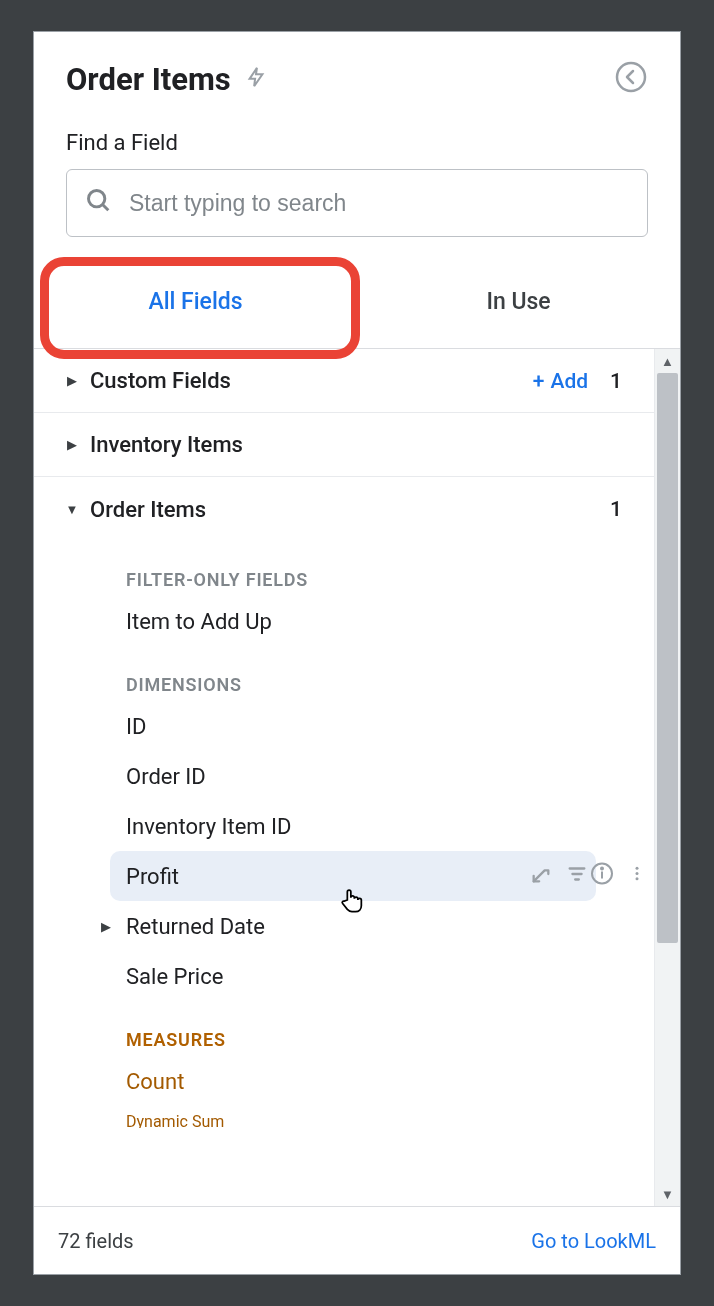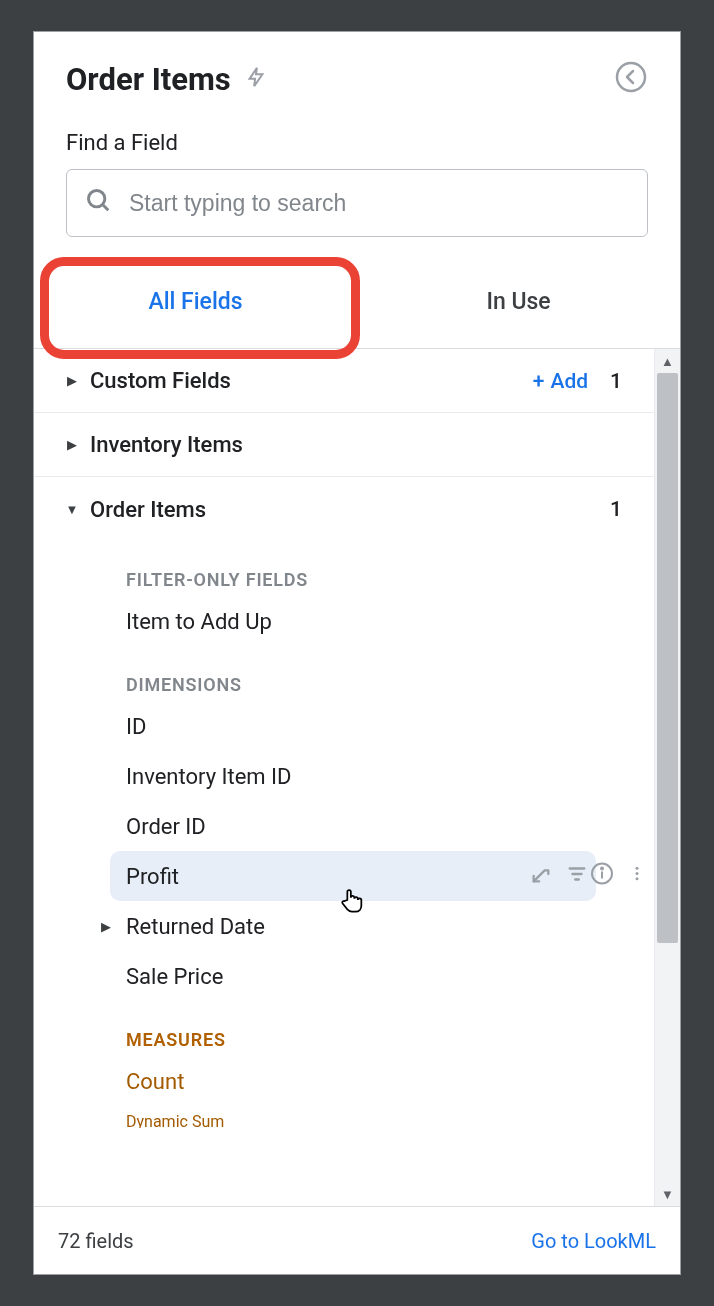--- a/index.html
+++ b/index.html
@@ -300,24 +300,24 @@
       <div class="section-label">FILTER-ONLY FIELDS</div>
       <div class="field-row">
           <span class="field-name">Item to Add Up</span>
         </div>
 
       <div class="section-label">DIMENSIONS</div>
       <div class="field-row">
           <span class="field-name">ID</span>
         </div>
       <div class="field-row">
+          <span class="field-name">Order ID</span>
+        </div>
+      <div class="field-row">
           <span class="field-name">Inventory Item ID</span>
-        </div>
-      <div class="field-row">
-          <span class="field-name">Order ID</span>
         </div>
 
       <div class="field-row hovered">
         <span class="field-name">Profit</span>
         <span class="hover-actions">
           <span>
             <svg width="22" height="22" viewBox="0 0 24 24" fill="none" stroke="#9aa0a6" stroke-width="2.5" stroke-linecap="round" stroke-linejoin="round">
                 <path d="M4 14 L4 20 L10 20"></path>
                 <path d="M4 20 L16 8 L20 8 L20 12"></path>
               </svg>

